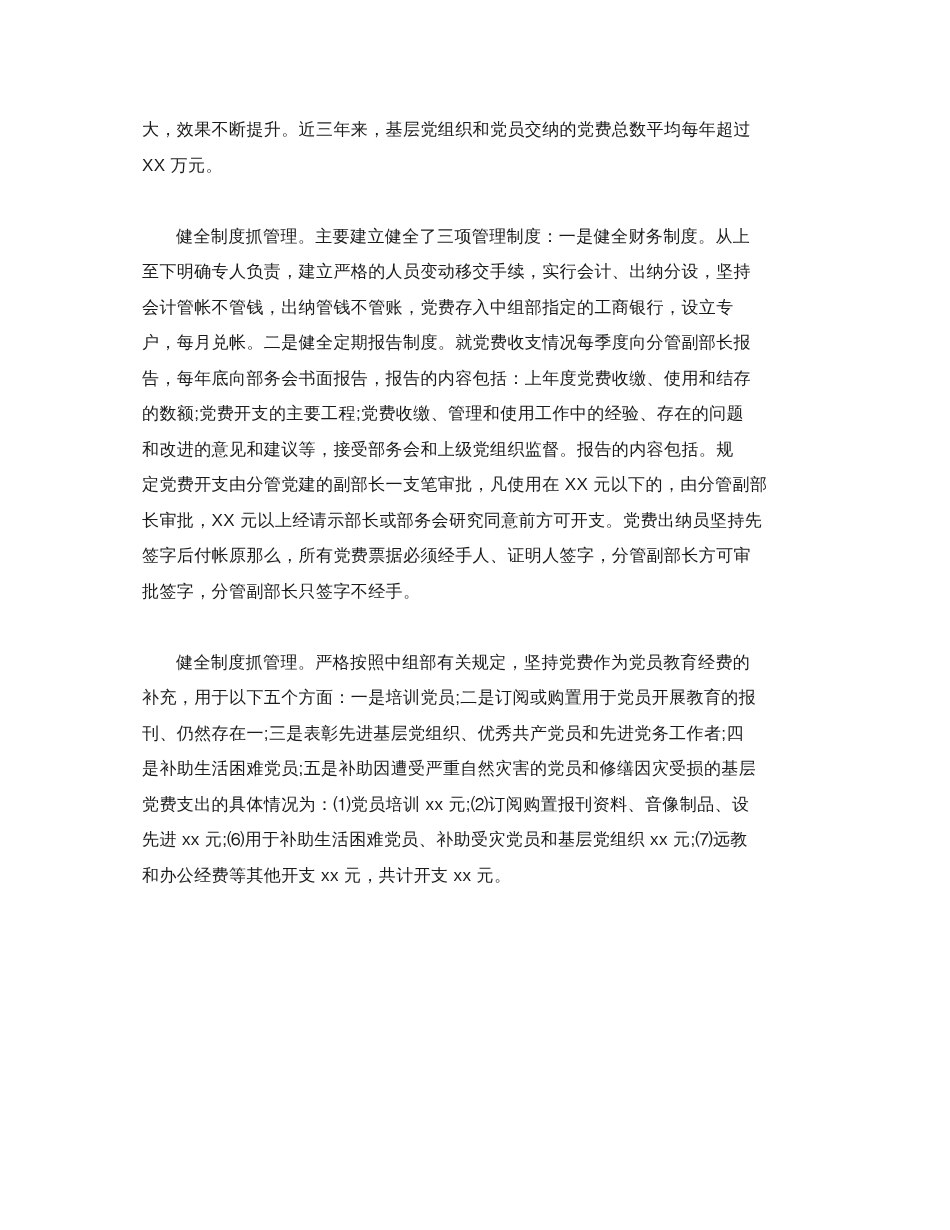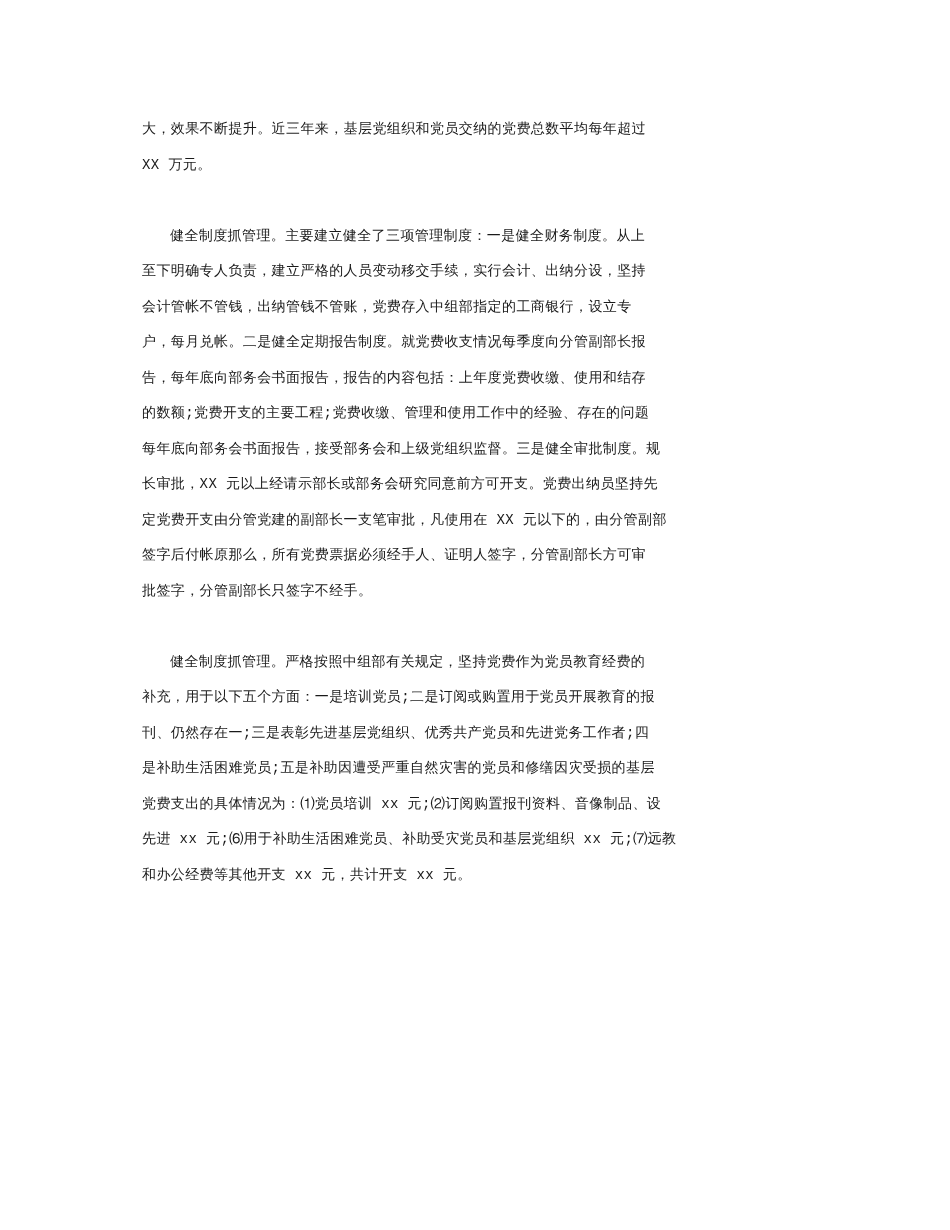--- a/index.html
+++ b/index.html
@@ -11,22 +11,22 @@
     width: 950px;
     height: 1230px;
     position: relative;
     overflow: hidden;
   }
   .page {
     position: absolute;
     left: 142px;
     top: 112px;
     width: 655px;
-    font-family: Liberation Mono, monospace;
-    font-size: 14px;
+    font-family: Liberation Sans, sans-serif;
+    font-size: 17px;
     line-height: 35.5px;
     color: #1a1a1a;
     letter-spacing: 0.4px;
   }
   .para {
     margin: 0 0 35.5px 0;
     text-align: justify;
     text-align-last: left;
     word-break: break-all;
   }
@@ -45,23 +45,23 @@
     <span class="line">XX 万元。</span>
   </div>
 
   <div class="para">
     <span class="line" style="padding-left:2em">健全制度抓管理。主要建立健全了三项管理制度：一是健全财务制度。从上</span>
     <span class="line">至下明确专人负责，建立严格的人员变动移交手续，实行会计、出纳分设，坚持</span>
     <span class="line">会计管帐不管钱，出纳管钱不管账，党费存入中组部指定的工商银行，设立专</span>
     <span class="line">户，每月兑帐。二是健全定期报告制度。就党费收支情况每季度向分管副部长报</span>
     <span class="line">告，每年底向部务会书面报告，报告的内容包括：上年度党费收缴、使用和结存</span>
     <span class="line">的数额;党费开支的主要工程;党费收缴、管理和使用工作中的经验、存在的问题</span>
-    <span class="line">每年底向部务会书面报告，接受部务会和上级党组织监督。三是健全审批制度。规</span>
+    <span class="line">和改进的意见和建议等，接受部务会和上级党组织监督。报告的内容包括。规</span>
+    <span class="line">定党费开支由分管党建的副部长一支笔审批，凡使用在 XX 元以下的，由分管副部</span>
     <span class="line">长审批，XX 元以上经请示部长或部务会研究同意前方可开支。党费出纳员坚持先</span>
-    <span class="line">定党费开支由分管党建的副部长一支笔审批，凡使用在 XX 元以下的，由分管副部</span>
     <span class="line">签字后付帐原那么，所有党费票据必须经手人、证明人签字，分管副部长方可审</span>
     <span class="line">批签字，分管副部长只签字不经手。</span>
   </div>
 
   <div class="para">
     <span class="line" style="padding-left:2em">健全制度抓管理。严格按照中组部有关规定，坚持党费作为党员教育经费的</span>
     <span class="line">补充，用于以下五个方面：一是培训党员;二是订阅或购置用于党员开展教育的报</span>
     <span class="line">刊、仍然存在一;三是表彰先进基层党组织、优秀共产党员和先进党务工作者;四</span>
     <span class="line">是补助生活困难党员;五是补助因遭受严重自然灾害的党员和修缮因灾受损的基层</span>
     <span class="line">党费支出的具体情况为：⑴党员培训 xx 元;⑵订阅购置报刊资料、音像制品、设</span>

